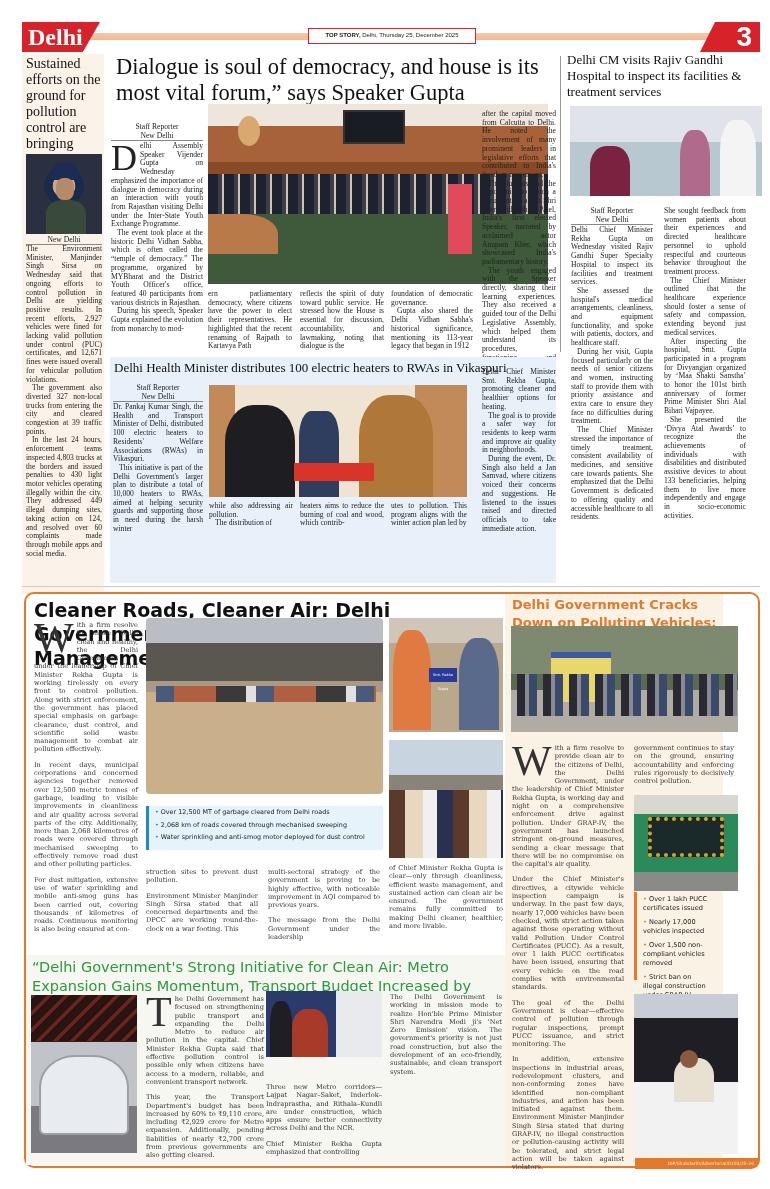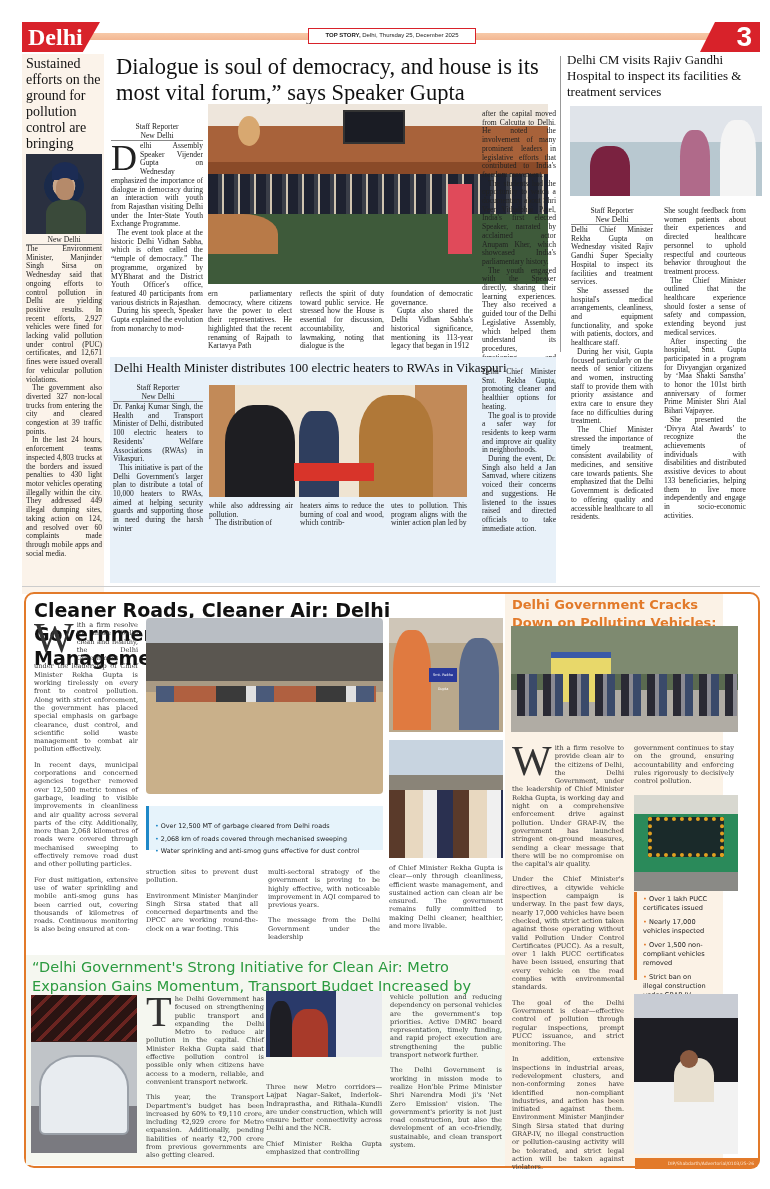--- a/index.html
+++ b/index.html
@@ -26,21 +26,21 @@
 .box-blue{background:#e8f1f9}
 .dropcap{float:left;font-size:36px;line-height:30px;margin:1px 3px 0 0;font-family:"Liberation Serif",serif}
 .dropcap-ad{float:left;font-size:42px;line-height:34px;margin:0 3px 0 0;font-family:"Liberation Serif",serif}
 .divider{position:absolute;background:#999}
 
 .ad-frame{position:absolute;left:24px;top:592px;width:736px;height:576px;border:2px solid #e27a2a;border-radius:10px;background:#fff}
 .ad-title{font-family:"DejaVu Sans",sans-serif;font-weight:bold;color:#111;font-size:19px;line-height:24px}
 .ad-body{font-family:"DejaVu Serif",serif;font-size:6.6px;line-height:8.3px;text-align:justify;color:#333}
 .ad-body p{margin-bottom:7px}
 .bullet-box{position:absolute;background:#e6f3fb;border-left:3px solid #1e88c8}
-.bullet-box ul{list-style:none;padding:14px 6px}
+.bullet-box ul{list-style:none;padding:0 6px}
 .bullet-box li{font-family:"DejaVu Sans",sans-serif;font-size:6.4px;line-height:12.5px;color:#222}
 .bullet-box li:before{content:"• ";color:#1e88c8}
 .orange-panel{position:absolute;left:505px;top:594px;width:218px;height:572px;background:#fbf2e6}
 .orange-title{font-family:"DejaVu Sans",sans-serif;font-weight:bold;color:#e27a2a;font-size:13px;line-height:18px}
 .bul-orange{position:absolute;border-left:3px solid #e27a2a;background:#fbf2e6}
 .bul-orange li{list-style:none;font-family:"DejaVu Sans",sans-serif;font-size:6.6px;line-height:9px;color:#222;margin:3px 4px 5px 6px}
 .bul-orange li:before{content:"• ";color:#e27a2a}
 .green-band{position:absolute;left:26px;top:955px;width:479px;height:210px;background:#f5f7f0}
 .green-title{font-family:"DejaVu Sans",sans-serif;color:#2b9a3f;font-size:14.5px;line-height:19px}
 .footer-code{position:absolute;left:635px;top:1158px;width:125px;height:11px;background:#e27a2a;color:#fde5cf;font-family:"DejaVu Sans",sans-serif;font-size:4.5px;line-height:11px;text-align:right;padding-right:6px;border-radius:0 0 9px 0}
@@ -174,21 +174,21 @@
   <p>In recent days, municipal corporations and concerned agencies together removed over 12,500 metric tonnes of garbage, leading to visible improvements in cleanliness and air quality across several parts of the city. Additionally, more than 2,068 kilometres of roads were covered through mechanised sweeping to effectively remove road dust and other polluting particles.</p>
   <p>For dust mitigation, extensive use of water sprinkling and mobile anti-smog guns has been carried out, covering thousands of kilometres of roads. Continuous monitoring is also being ensured at con-</p>
 </div>
 <div class="photo" style="left:146px;top:618px;width:237px;height:176px;border-radius:4px;background:linear-gradient(#b9bec4 0 14%,#5a5650 14% 36%,#a89a84 36% 42%,#c9b08a 42%)">
   <div style="position:absolute;left:10px;top:68px;width:220px;height:16px;background:repeating-linear-gradient(90deg,#4a5a7a 0 18px,#b06040 18px 60px,#3a3a3a 60px 90px,#e0e0e0 90px 100px)"></div>
 </div>
 <div class="bullet-box" style="left:146px;top:806px;width:237px;height:44px">
   <ul>
     <li>Over 12,500 MT of garbage cleared from Delhi roads</li>
     <li>2,068 km of roads covered through mechanised sweeping</li>
-    <li>Water sprinkling and anti-smog guns effective for dust control</li>
+    <li>Water sprinkling and anti-smog motor deployed for dust control</li>
   </ul>
 </div>
 <div class="col ad-body" style="left:146px;top:868px;width:112px">
   <p>struction sites to prevent dust pollution.</p>
   <p>Environment Minister Manjinder Singh Sirsa stated that all concerned departments and the DPCC are working round-the-clock on a war footing. This</p>
 </div>
 <div class="col ad-body" style="left:268px;top:868px;width:112px">
   <p>multi-sectoral strategy of the government is proving to be highly effective, with noticeable improvement in AQI compared to previous years.</p>
   <p>The message from the Delhi Government under the leadership</p>
 </div>
@@ -244,19 +244,18 @@
 </div>
 <div class="col ad-body" style="left:146px;top:995px;width:118px">
   <p><span class="dropcap-ad">T</span><span>he Delhi Government has focused on strengthening public transport and expanding the Delhi Metro to reduce air pollution in the capital. Chief Minister Rekha Gupta said that effective pollution control is possible only when citizens have access to a modern, reliable, and convenient transport network.</span></p>
   <p>This year, the Transport Department's budget has been increased by 60% to ₹9,110 crore, including ₹2,929 crore for Metro expansion. Additionally, pending liabilities of nearly ₹2,700 crore from previous governments are also getting cleared.</p>
 </div>
 <div class="photo" style="left:266px;top:991px;width:116px;height:66px;background:linear-gradient(90deg,#2a3a6a 0 60%,#e8eaee 60%)">
   <div style="position:absolute;left:26px;top:18px;width:36px;height:48px;background:#a83a2a;border-radius:40% 40% 0 0"></div>
   <div style="position:absolute;left:4px;top:10px;width:22px;height:56px;background:#1e1e24;border-radius:40% 40% 0 0"></div>
 </div>
 <div class="col ad-body" style="left:266px;top:1083px;width:116px">
-  <p>Three new Metro corridors—Lajpat Nagar–Saket, Inderlok–Indraprastha, and Rithala–Kundli are under construction, which will ensure better connectivity across Delhi and the NCR.</p>
+  <p>Three new Metro corridors—Lajpat Nagar–Saket, Inderlok–Indraprastha, and Rithala–Kundli are under construction, which apps ensure better connectivity across Delhi and the NCR.</p>
   <p>Chief Minister Rekha Gupta emphasized that controlling</p>
 </div>
 <div class="col ad-body" style="left:390px;top:993px;width:112px">
-  <p>vehicle pollution and reducing dependency on personal vehicles are the government's top priorities. Active DMRC board representation, timely funding, and rapid project execution are strengthening the public transport network further.</p>
   <p>The Delhi Government is working in mission mode to realize Hon'ble Prime Minister Shri Narendra Modi ji's 'Net Zero Emission' vision. The government's priority is not just road construction, but also the development of an eco-friendly, sustainable, and clean transport system.</p>
 </div>
 
 </body></html>

